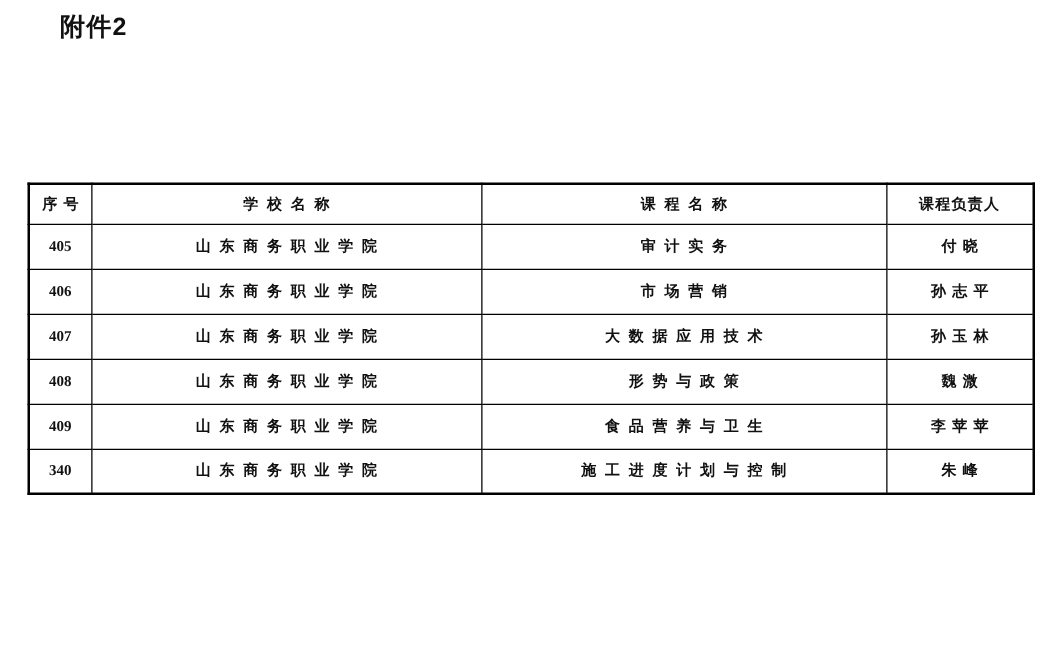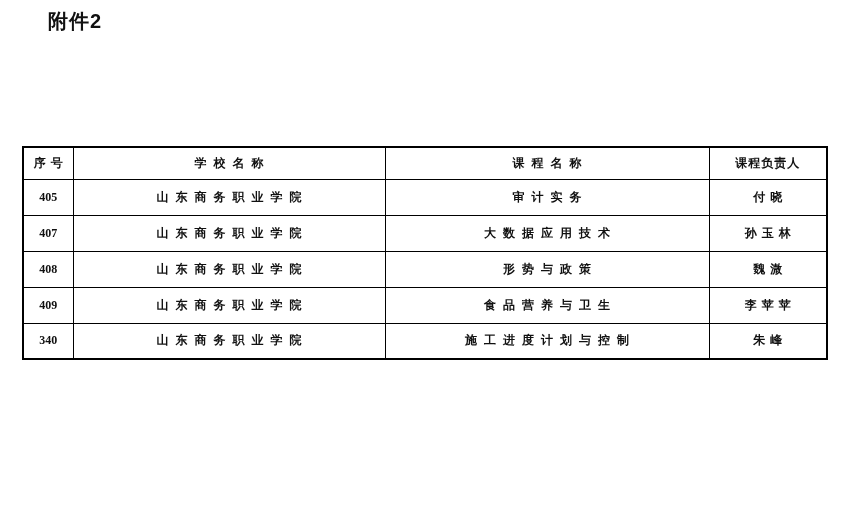--- a/index.html
+++ b/index.html
@@ -83,20 +83,26 @@
       <th class="ls-wide">课程名称</th>
       <th style="letter-spacing:1px">课程负责人</th>
     </tr>
     <tr class="data-row">
       <td class="seq-cell">405</td>
       <td class="ls-wide">山东商务职业学院</td>
       <td class="ls-wide">审计实务</td>
       <td class="ls-name">付晓</td>
     </tr>
     <tr class="data-row">
+      <td class="seq-cell">406</td>
+      <td class="ls-wide">山东商务职业学院</td>
+      <td class="ls-wide">市场营销</td>
+      <td class="ls-name">孙志平</td>
+    </tr>
+    <tr class="data-row">
       <td class="seq-cell">407</td>
       <td class="ls-wide">山东商务职业学院</td>
       <td class="ls-wide">大数据应用技术</td>
       <td class="ls-name">孙玉林</td>
     </tr>
     <tr class="data-row">
       <td class="seq-cell">408</td>
       <td class="ls-wide">山东商务职业学院</td>
       <td class="ls-wide">形势与政策</td>
       <td class="ls-name">魏溦</td>

